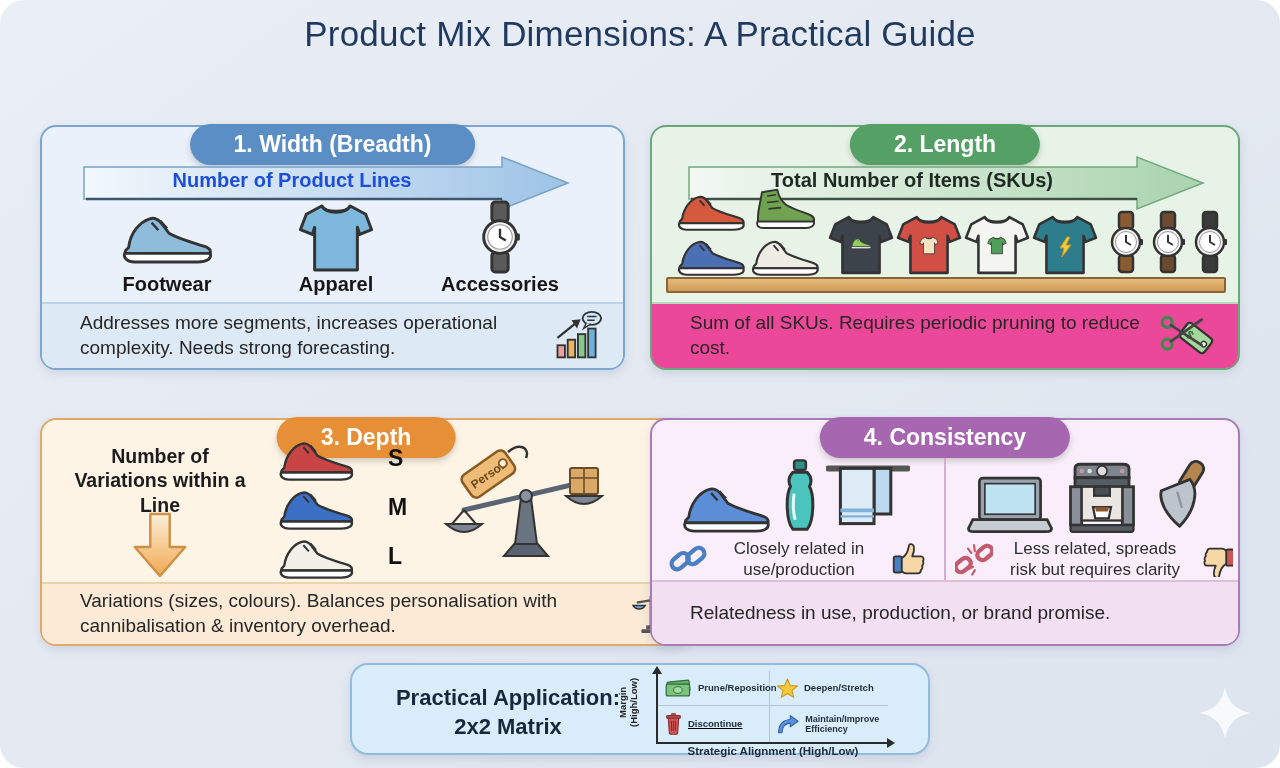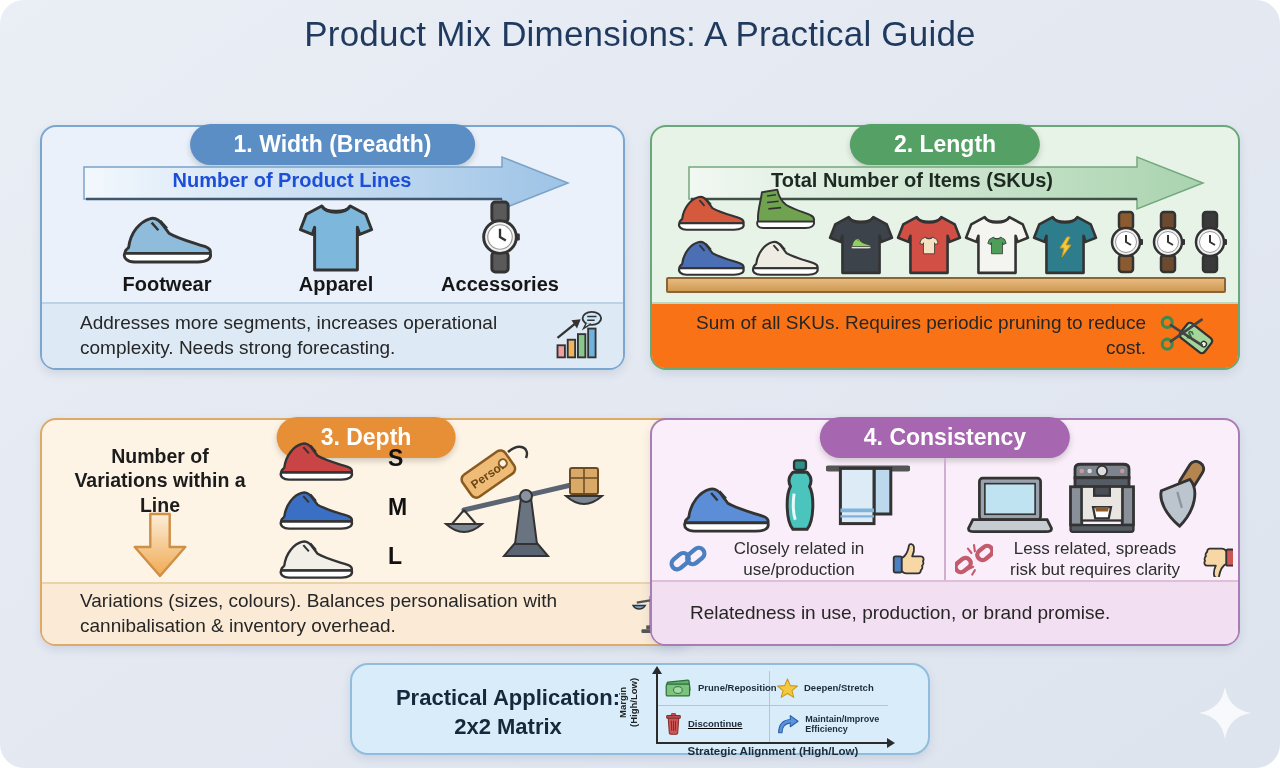--- a/index.html
+++ b/index.html
@@ -12,36 +12,36 @@
   }
   .main-title {
     position:absolute; top:14px; left:0; width:100%; text-align:center;
     font-size:35px; font-weight:normal; color:#1f3a5e; letter-spacing:.2px;
   }
   .panel {
     position:absolute; border-radius:16px; border:2px solid;
     box-shadow:0 4px 10px rgba(100,120,150,.18);
   }
   .panel-width   { left:40px;  top:125px; width:585px; height:245px; background:#eaf1fa; border-color:#7aa6cf; }
-  .panel-length  { left:650px; top:125px; width:590px; height:245px; background:#e8f3e8; border-color:#69a878;text-align:right; }
+  .panel-length  { left:650px; top:125px; width:590px; height:245px; background:#e8f3e8; border-color:#69a878; }
   .panel-depth   { left:40px;  top:418px; width:652px; height:228px; background:#fdf4e5; border-color:#dfa967; }
   .panel-consistency { left:650px; top:418px; width:590px; height:228px; background:#f9eef9; border-color:#a87cb5; }
   .pill {
     position:absolute; top:-23px; left:50%; transform:translateX(-50%);
     padding:7px 44px; border-radius:28px; color:#fff; font-size:23px; font-weight:bold;
     white-space:nowrap; box-shadow:0 3px 6px rgba(0,0,0,.18);margin-top:20px;
   }
   .pill-width { background:#5b8ec4; } .pill-length { background:#54a065; }
   .pill-depth { background:#e78f37; } .pill-consistency { background:#a766b0; }
   .note {
     position:absolute; bottom:0; left:0; right:0; border-radius:0 0 13px 13px;
     border-top:2px solid; display:flex; align-items:center; gap:14px; padding:0 20px 0 38px;margin-top:24px;
   }
   .note-width { height:66px; background:#dde9f4; border-color:#bdd2e6; }
-  .note-length { height:66px; background:#f97316; border-color:#bcd8bd; }
+  .note-length { height:66px; background:#ec4899; border-color:#bcd8bd; }
   .note-depth { height:62px; background:#faead6; border-color:#ebd3a9; }
   .note-consistency { height:64px; background:#f2dff1; border-color:#ddbfdb; }
   .note-text { flex:1; font-size:19px; color:#262626; line-height:1.3; }
   .arrow-svg { position:absolute; left:40px; top:28px; }
   .arrow-label {
     position:absolute; left:40px; top:28px; width:420px; height:50px;
     display:flex; align-items:center; justify-content:center;
     font-size:20px; font-weight:bold; color:#1d4ed8;
   }
   .cat-icon { position:absolute; }

